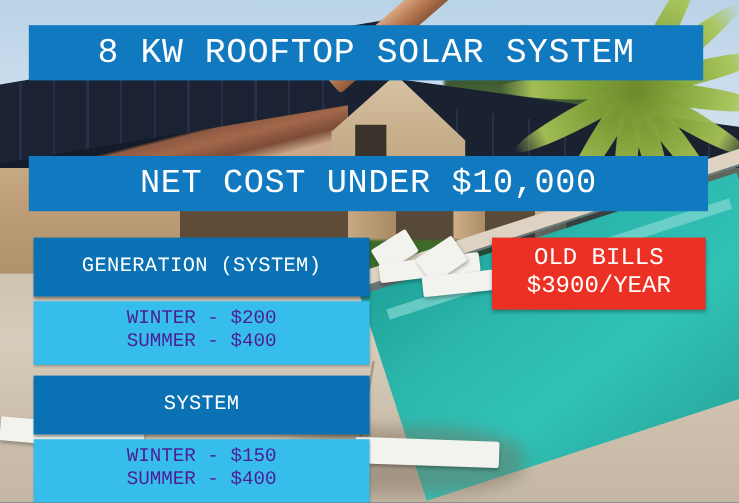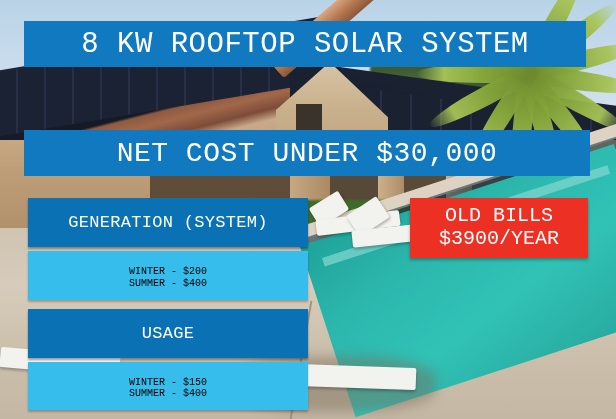--- a/index.html
+++ b/index.html
@@ -175,25 +175,25 @@
     color: #fff;
     text-align: center;
     font-size: 17px;
     letter-spacing: .3px;
     height: 49px;
     display: flex; align-items: center; justify-content: center;
     box-shadow: 0 2px 2px rgba(0,0,0,.35);
   }
   .stat-body {
     background: #37bdec;
-    color: #000000;
+    color: #4c1d95;
     text-align: center;
-    font-size: 10px;
+    font-size: 16px;
     line-height: 1.18;
-    padding: 15px 0 10px 0;
+    padding: 5px 0 10px 0;
     box-shadow: 0 2px 2px rgba(0,0,0,.25);
   }
   .gap-a { height: 4px; }
   .gap-b { height: 9px; }
   .stat-body .row { display: block; white-space: nowrap; }
 
   
   .red-box {
     position: absolute;
     background: #ec3124;
@@ -270,38 +270,38 @@
     <div class="lounger l3"></div>
     <div class="lounger l4"></div>
     <div class="lounger l5"></div>
   </div>
 
   <div class="band" id="title-band">
     <span class="t">8 KW ROOFTOP SOLAR SYSTEM</span>
   </div>
 
   <div class="band" id="netcost-band">
-    <span class="t">NET COST UNDER $30,000</span>
+    <span class="t">NET COST UNDER $10,000</span>
   </div>
 
   <div id="stats">
 
     <div class="stat-head">
       <span>GENERATION (SYSTEM)</span>
     </div>
     <div class="gap-a"></div>
     <div class="stat-body">
       <span class="row">WINTER - $200</span>
       <span class="row">SUMMER - $400</span>
     </div>
 
     <div class="gap-b"></div>
 
     <div class="stat-head">
-      <span>USAGE</span>
+      <span>SYSTEM</span>
     </div>
     <div class="gap-a"></div>
     <div class="stat-body">
       <span class="row">WINTER - $150</span>
       <span class="row">SUMMER - $400</span>
     </div>
 
   </div>
 
   <div class="red-box" id="old-bills">

